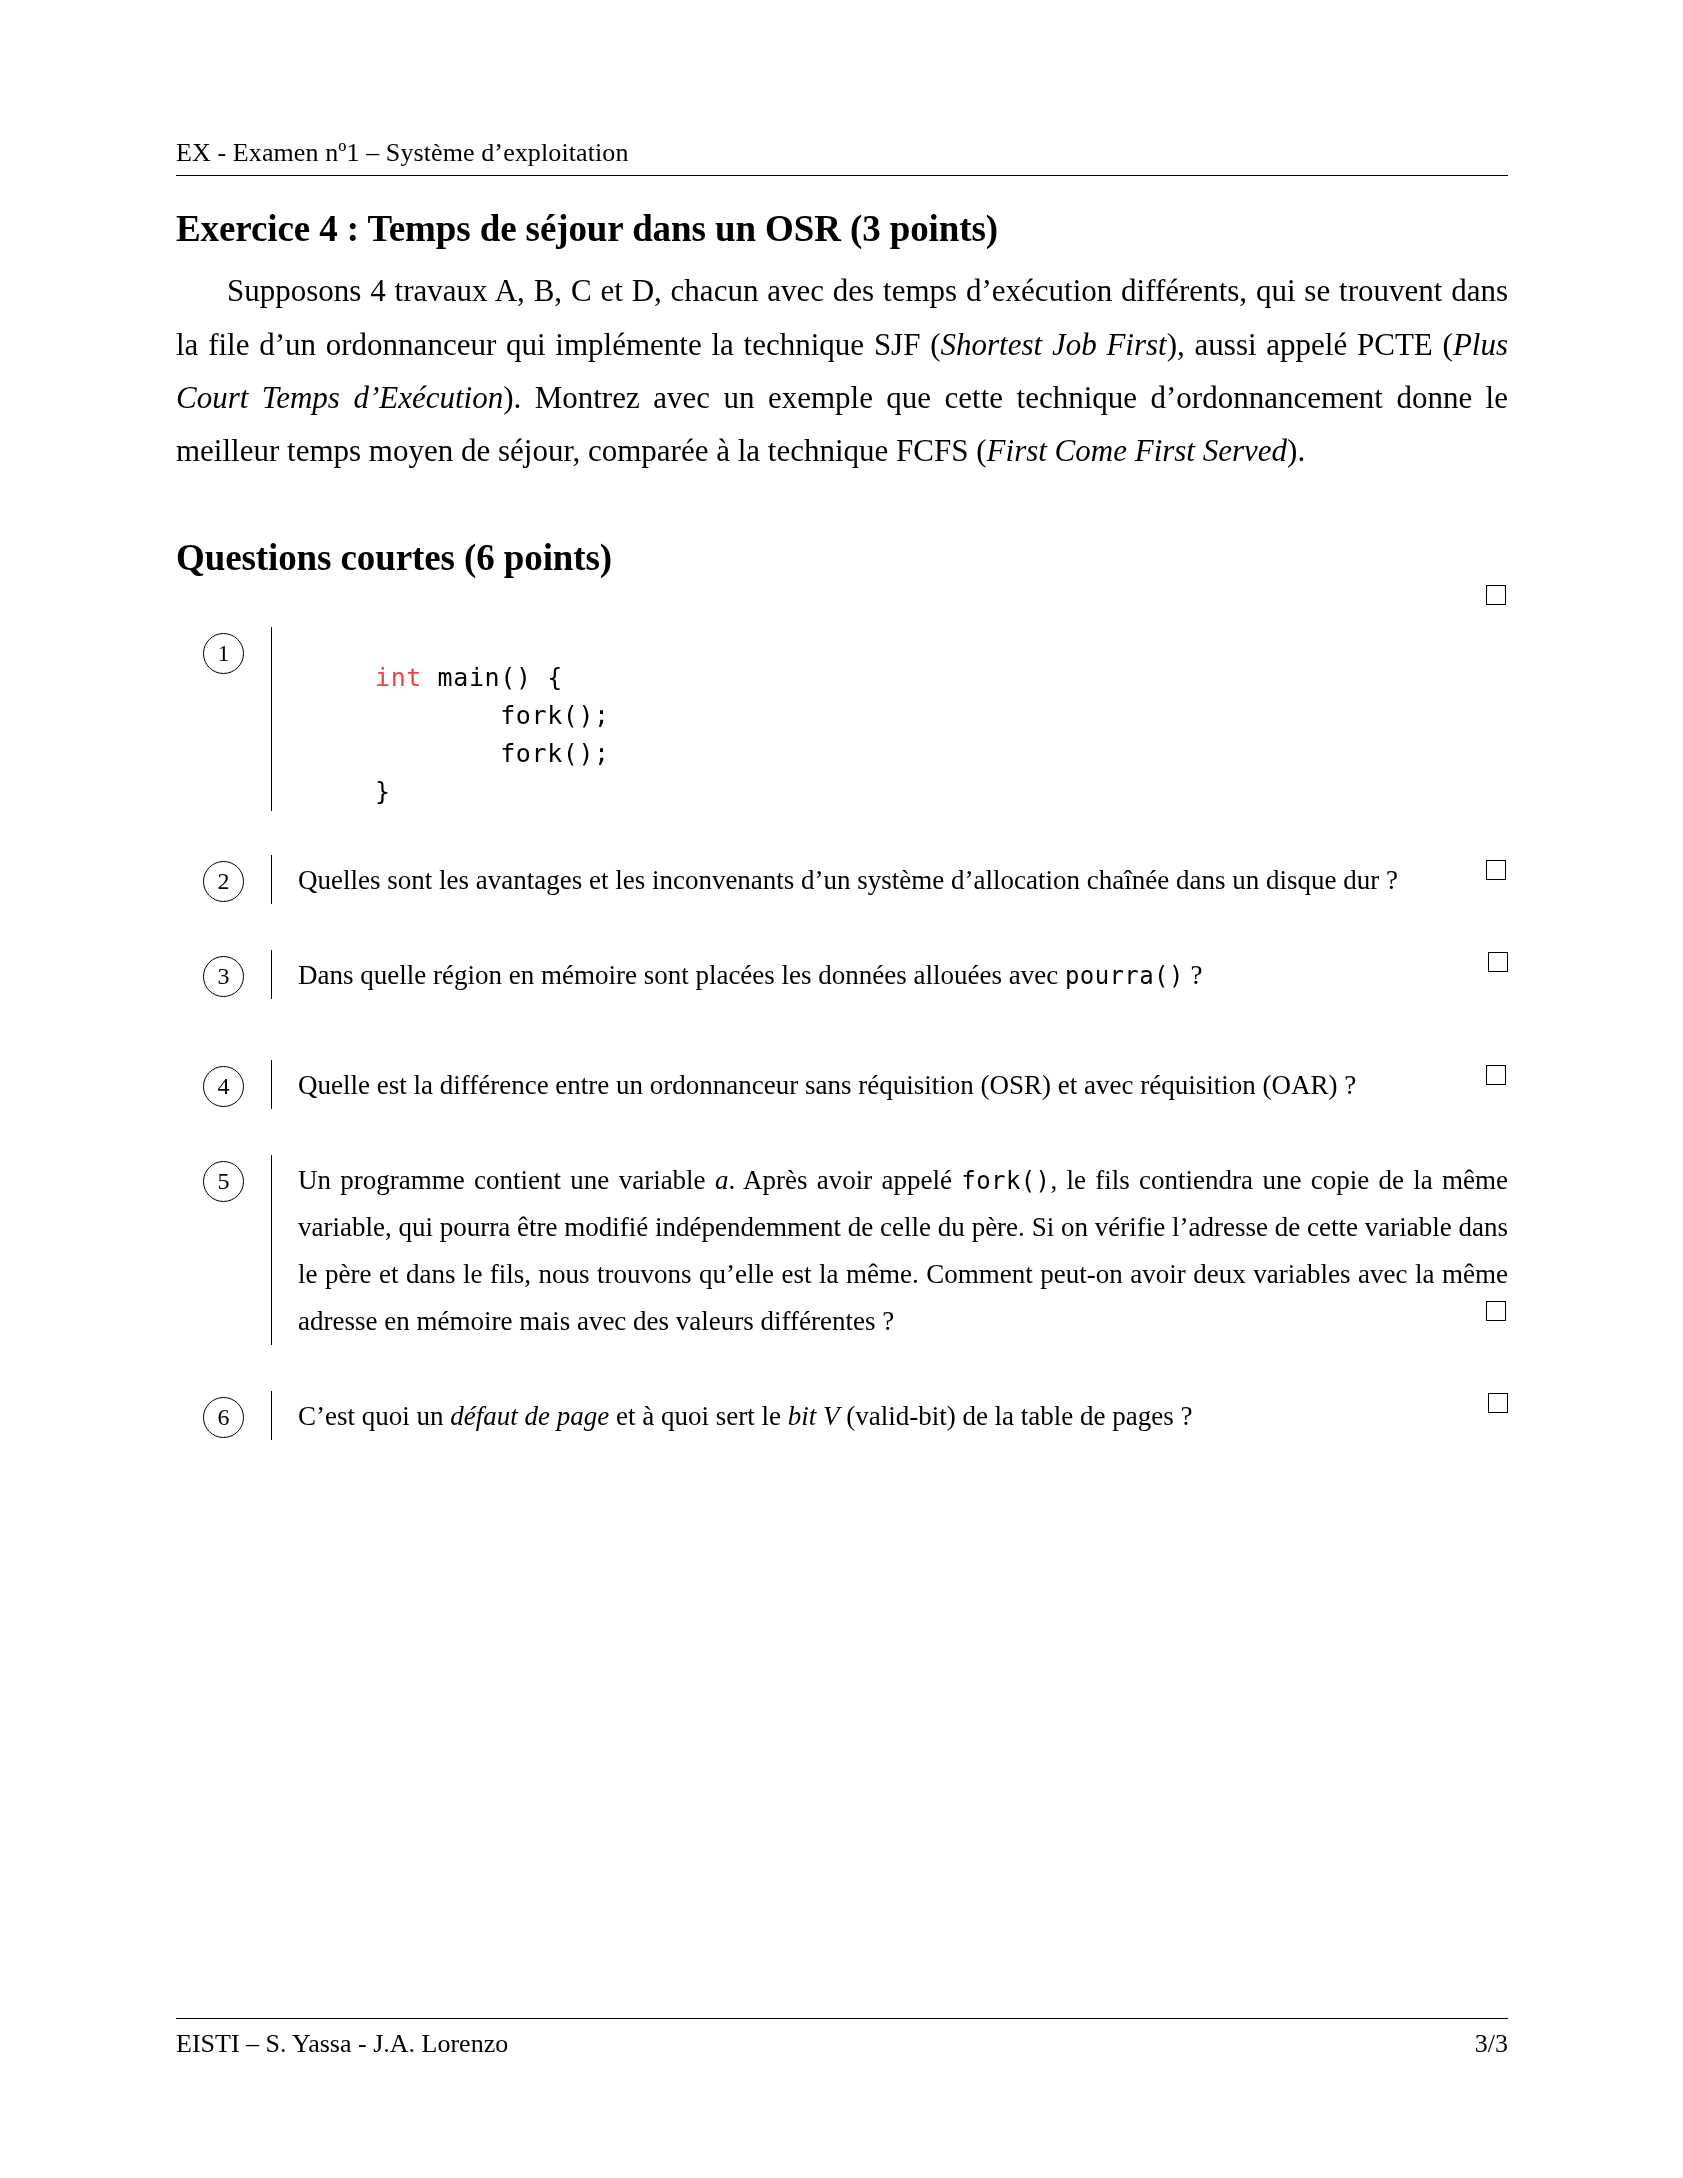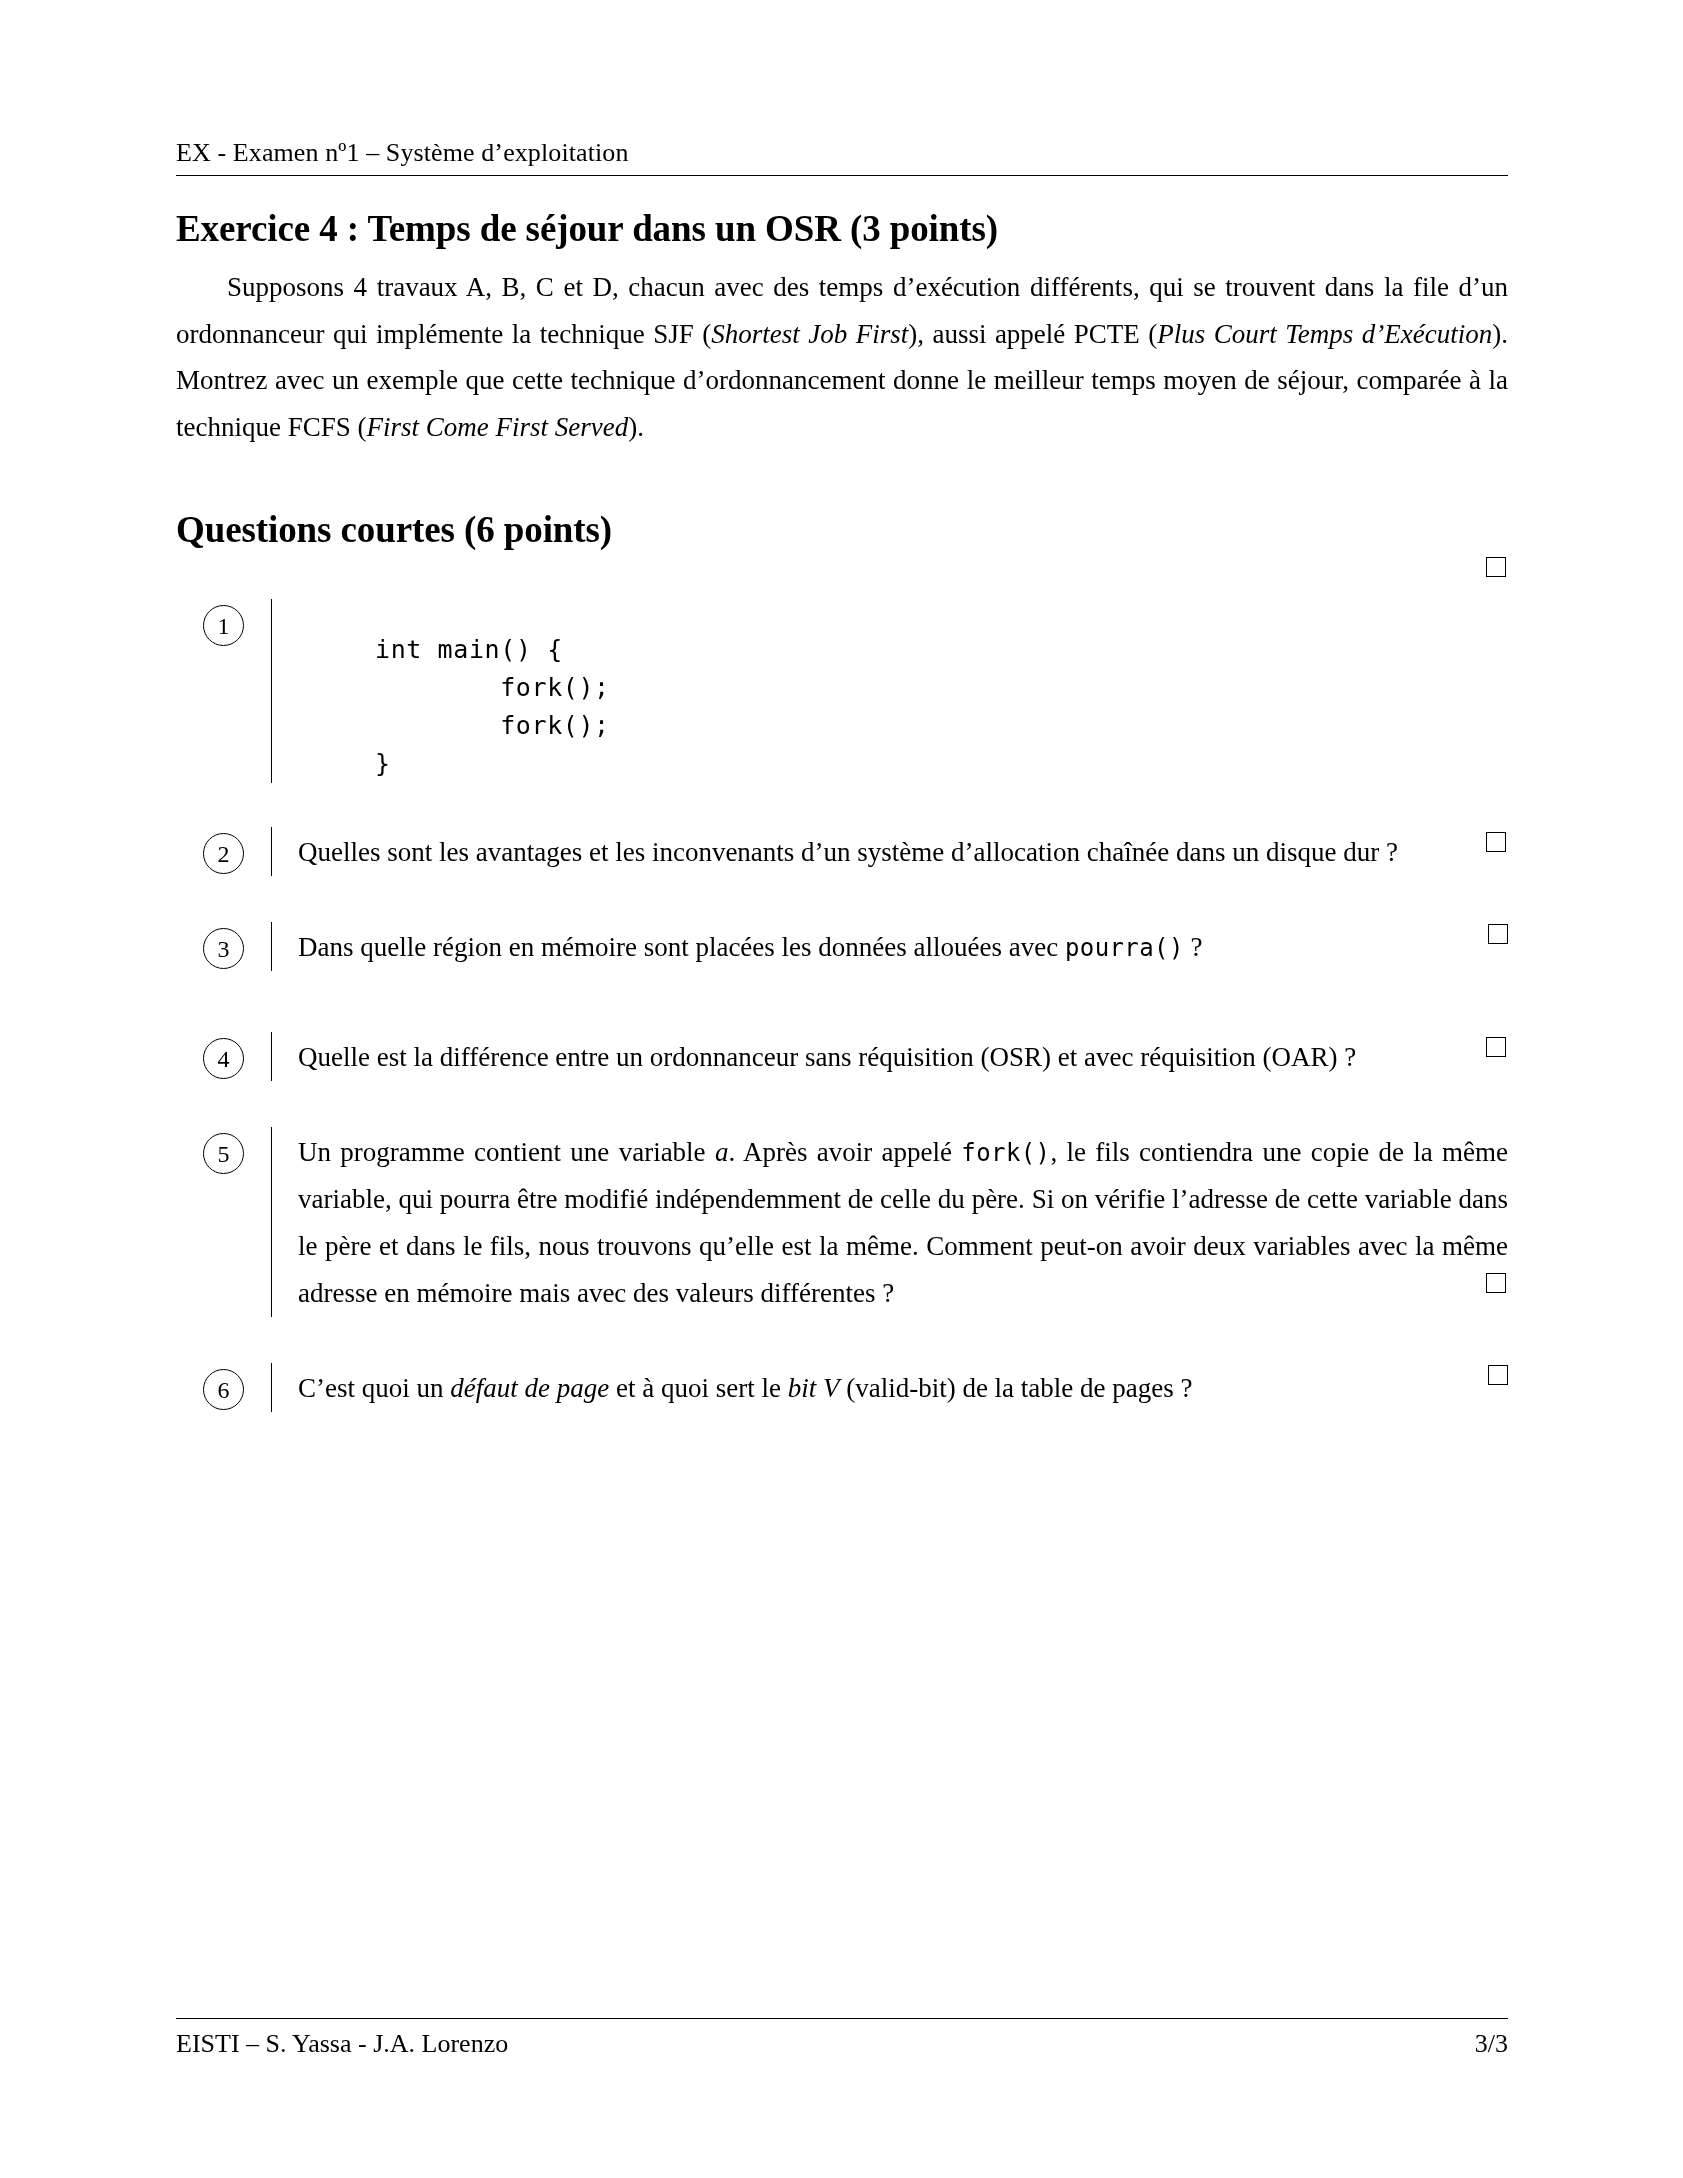--- a/index.html
+++ b/index.html
@@ -76,21 +76,21 @@
     margin: 0 0 12px 0;
     line-height: 1.25;
     letter-spacing: -0.1px;
   }
   h1.section-title.second {
     margin-top: 57px;
     margin-bottom: 22px;
   }
 
   p.body {
-    font-size: 27px;
+    font-size: 31px;
     line-height: 1.72;
     margin: 0;
     text-align: justify;
     text-justify: inter-word;
     text-indent: 51px;
     hyphens: manual;
   }
   p.body i { font-style: italic; }
 
   
@@ -166,21 +166,21 @@
 
   
   .code {
     font-family: "DejaVu Sans Mono", "Liberation Mono", monospace;
     font-size: 25px;
     line-height: 1.52;
     margin: 20px 0 0 0;
     white-space: pre;
     letter-spacing: 0.6px;
   }
-  .code .kw { color: #000000; }
+  .code .kw { color: #ef4444; }
   .code-wrap { padding-left: 77px; padding-top: 10px; }
 </style>
 </head>
 <body>
 
 <div class="page">
 
   <div class="header">
     <div class="header-text">EX - Examen nº1 – Système d’exploitation</div>
     <div class="header-rule"></div>

